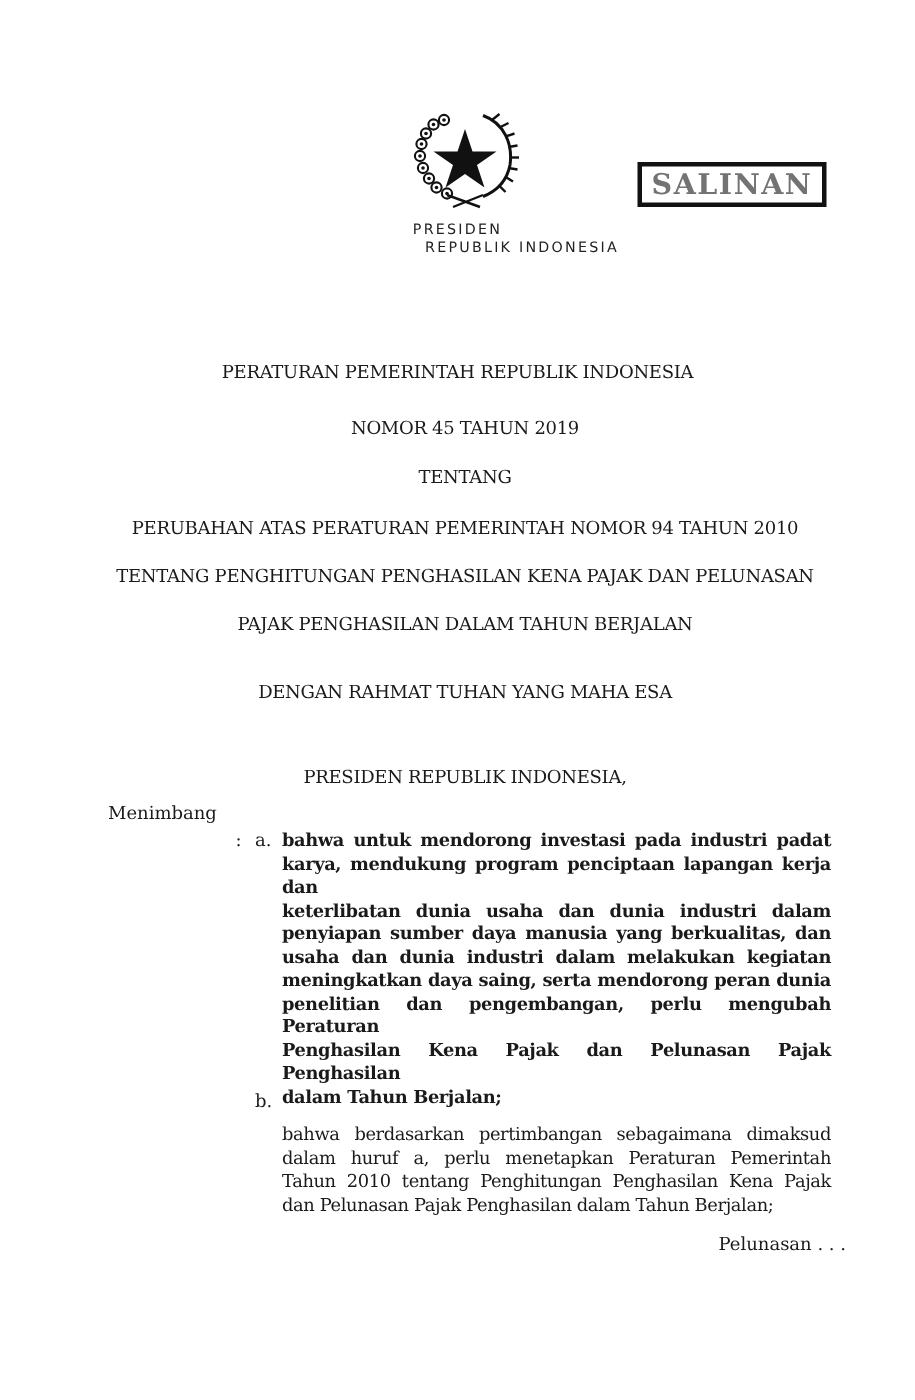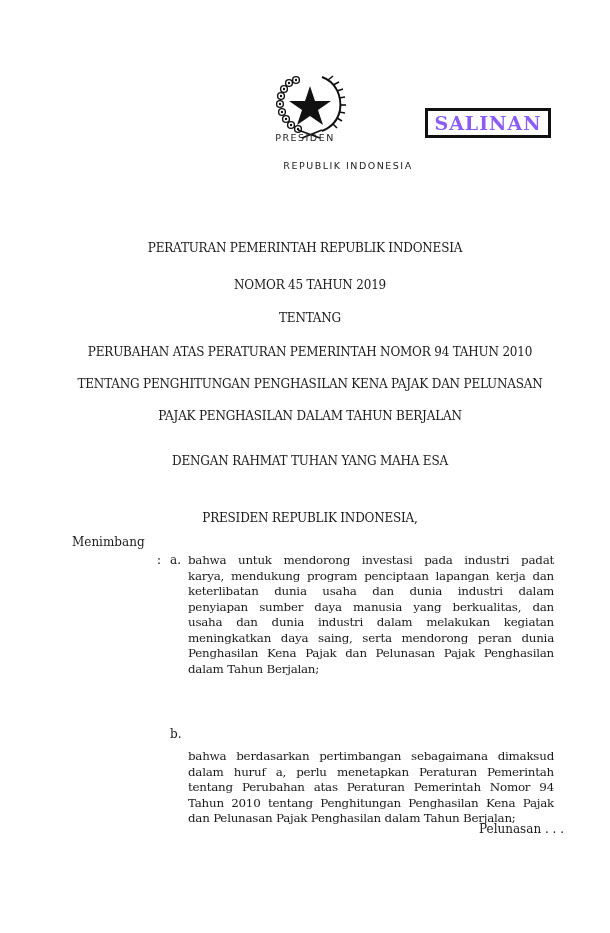--- a/index.html
+++ b/index.html
@@ -8,21 +8,21 @@
       font-family: "DejaVu Serif", "Liberation Serif", serif;
       color: #1a1a1a;
     }
     .page { position: absolute; left: 0; top: 0; width: 610px; height: 933px; }
     .emblem { position: absolute; left: 270px; top: 72px; width: 80px; height: 70px; }
     .salinan {
       position: absolute; left: 425px; top: 108px; width: 126px; height: 30px;
       border: 3px solid #111; box-sizing: border-box;
       display: flex; align-items: center; justify-content: center;
       font-family: "DejaVu Serif", serif; font-weight: bold; font-size: 19px; letter-spacing: 1px;
-      color: #8b5cf6;
+      color: #737373;
     }
     .salinan::after {
       content: ""; position: absolute; left: -7px; top: -7px; right: -7px; bottom: -7px;
       border: 0;
     }
     .presiden-label {
       position: absolute; left: 0; width: 610px; text-align: center;
       font-family: "DejaVu Sans", "Liberation Sans", sans-serif; font-size: 9.5px; letter-spacing: 1.5px;
       color: #222;
     }
@@ -88,51 +88,51 @@
         <line x1="63" y1="52" x2="67" y2="56"></line>
     </g>
 
     <path d="M28 58 L50 66 M52 58 L32 66" stroke="#111" stroke-width="1.6" fill="none"></path>
 
     <polygon points="40,14 45,29 61,29 48,38 53,53 40,44 27,53 32,38 19,29 35,29" fill="#111"></polygon>
   </svg>
 
   <div class="salinan">SALINAN</div>
 
-  <div class="presiden-label" style="top:132px;text-align:center;">PRESIDEN</div>
+  <div class="presiden-label" style="top:148px;text-align:center;">PRESIDEN</div>
   <div class="presiden-label" style="top:160px;padding-left:43px;">REPUBLIK INDONESIA</div>
 
   <div class="center-line" style="top:241px; left:-5px;">PERATURAN PEMERINTAH REPUBLIK INDONESIA</div>
   <div class="center-line" style="top:278px;">NOMOR 45 TAHUN 2019</div>
   <div class="center-line" style="top:311px;">TENTANG</div>
   <div class="center-line" style="top:345px;">PERUBAHAN ATAS PERATURAN PEMERINTAH NOMOR 94 TAHUN 2010</div>
   <div class="center-line" style="top:377px;">TENTANG PENGHITUNGAN PENGHASILAN KENA PAJAK DAN PELUNASAN</div>
   <div class="center-line" style="top:409px;">PAJAK PENGHASILAN DALAM TAHUN BERJALAN</div>
 
   <div class="center-line" style="top:454px;">DENGAN RAHMAT TUHAN YANG MAHA ESA</div>
   <div class="center-line" style="top:511px;">PRESIDEN REPUBLIK INDONESIA,</div>
 
   <div class="menimbang-label">Menimbang</div>
   <div class="colon">:</div>
 
   <div class="item-letter" style="top:553px;">a.</div>
-  <div class="item-text" style="top:553px;">
+  <div class="item-text" style="top:553px;font-weight:bold;">
     <span class="line">bahwa untuk mendorong investasi pada industri padat</span>
     <span class="line">karya, mendukung program penciptaan lapangan kerja dan</span>
     <span class="line">keterlibatan dunia usaha dan dunia industri dalam</span>
     <span class="line">penyiapan sumber daya manusia yang berkualitas, dan</span>
     <span class="line">usaha dan dunia industri dalam melakukan kegiatan</span>
     <span class="line">meningkatkan daya saing, serta mendorong peran dunia</span>
+    <span class="line">penelitian dan pengembangan, perlu mengubah Peraturan</span>
     <span class="line">Penghasilan Kena Pajak dan Pelunasan Pajak Penghasilan</span>
     <span class="line last">dalam Tahun Berjalan;</span>
   </div>
 
   <div class="item-letter" style="top:727px;">b.</div>
   <div class="item-text" style="top:727px;margin-top:22px;">
     <span class="line">bahwa berdasarkan pertimbangan sebagaimana dimaksud</span>
     <span class="line">dalam huruf a, perlu menetapkan Peraturan Pemerintah</span>
-    <span class="line">tentang Perubahan atas Peraturan Pemerintah Nomor 94</span>
     <span class="line">Tahun 2010 tentang Penghitungan Penghasilan Kena Pajak</span>
     <span class="line last">dan Pelunasan Pajak Penghasilan dalam Tahun Berjalan;</span>
   </div>
 
   <div class="mengingat">Pelunasan . . .</div>
 </div>
 
 </body></html>

